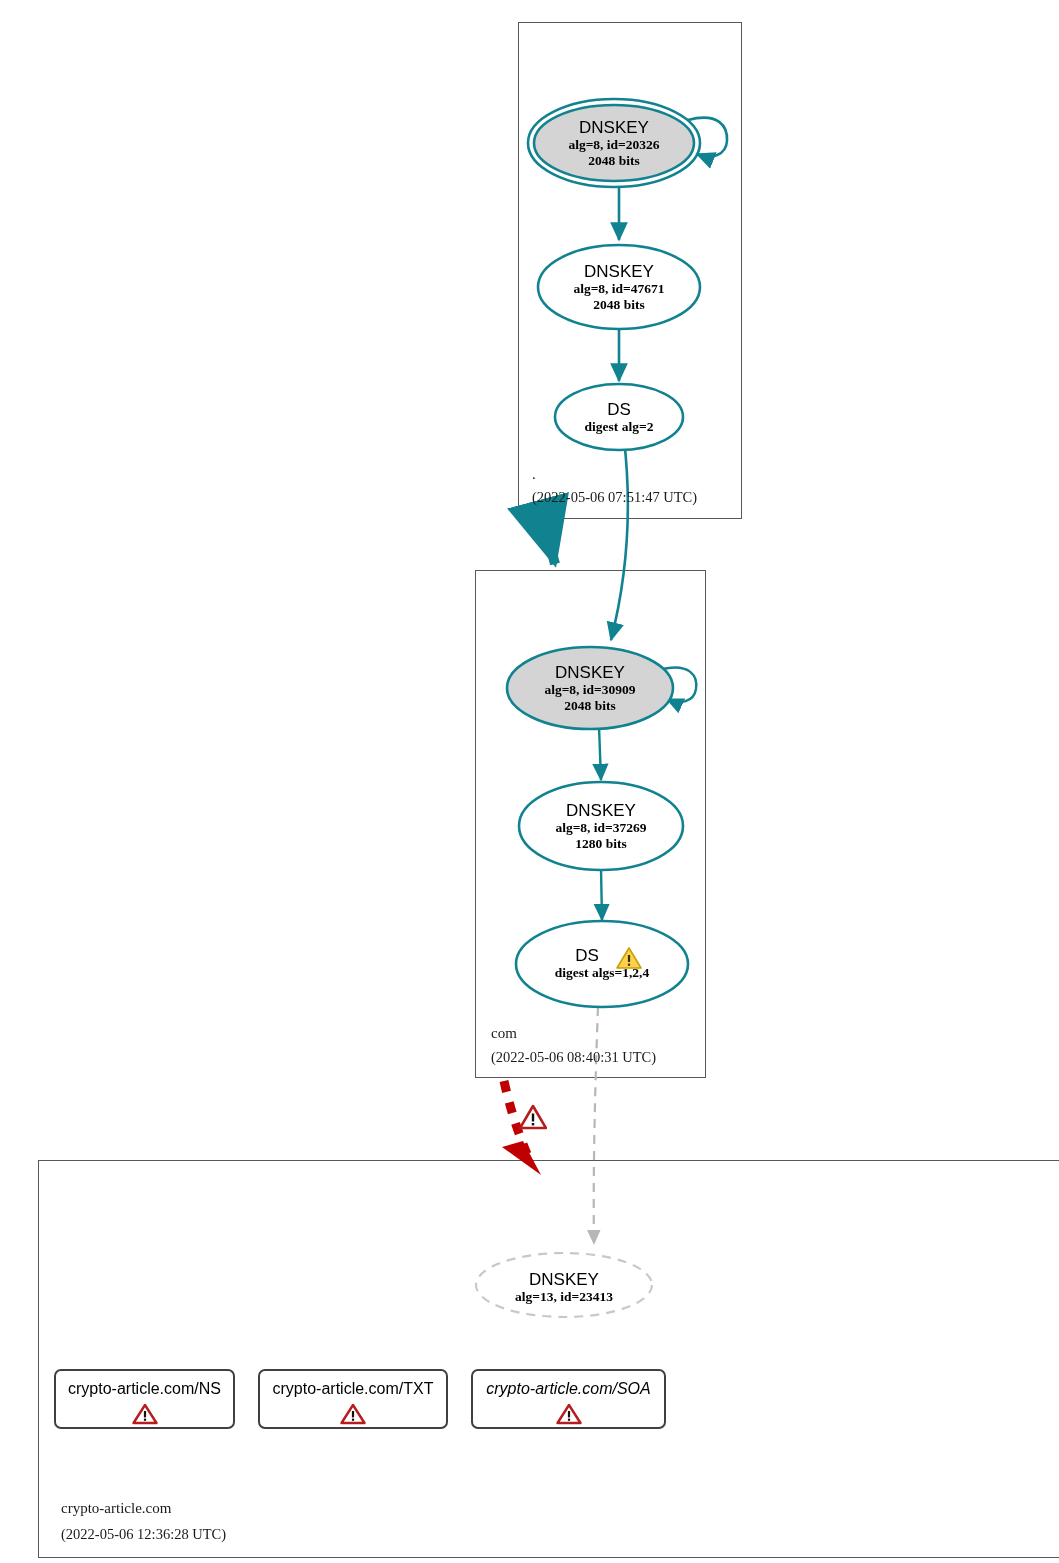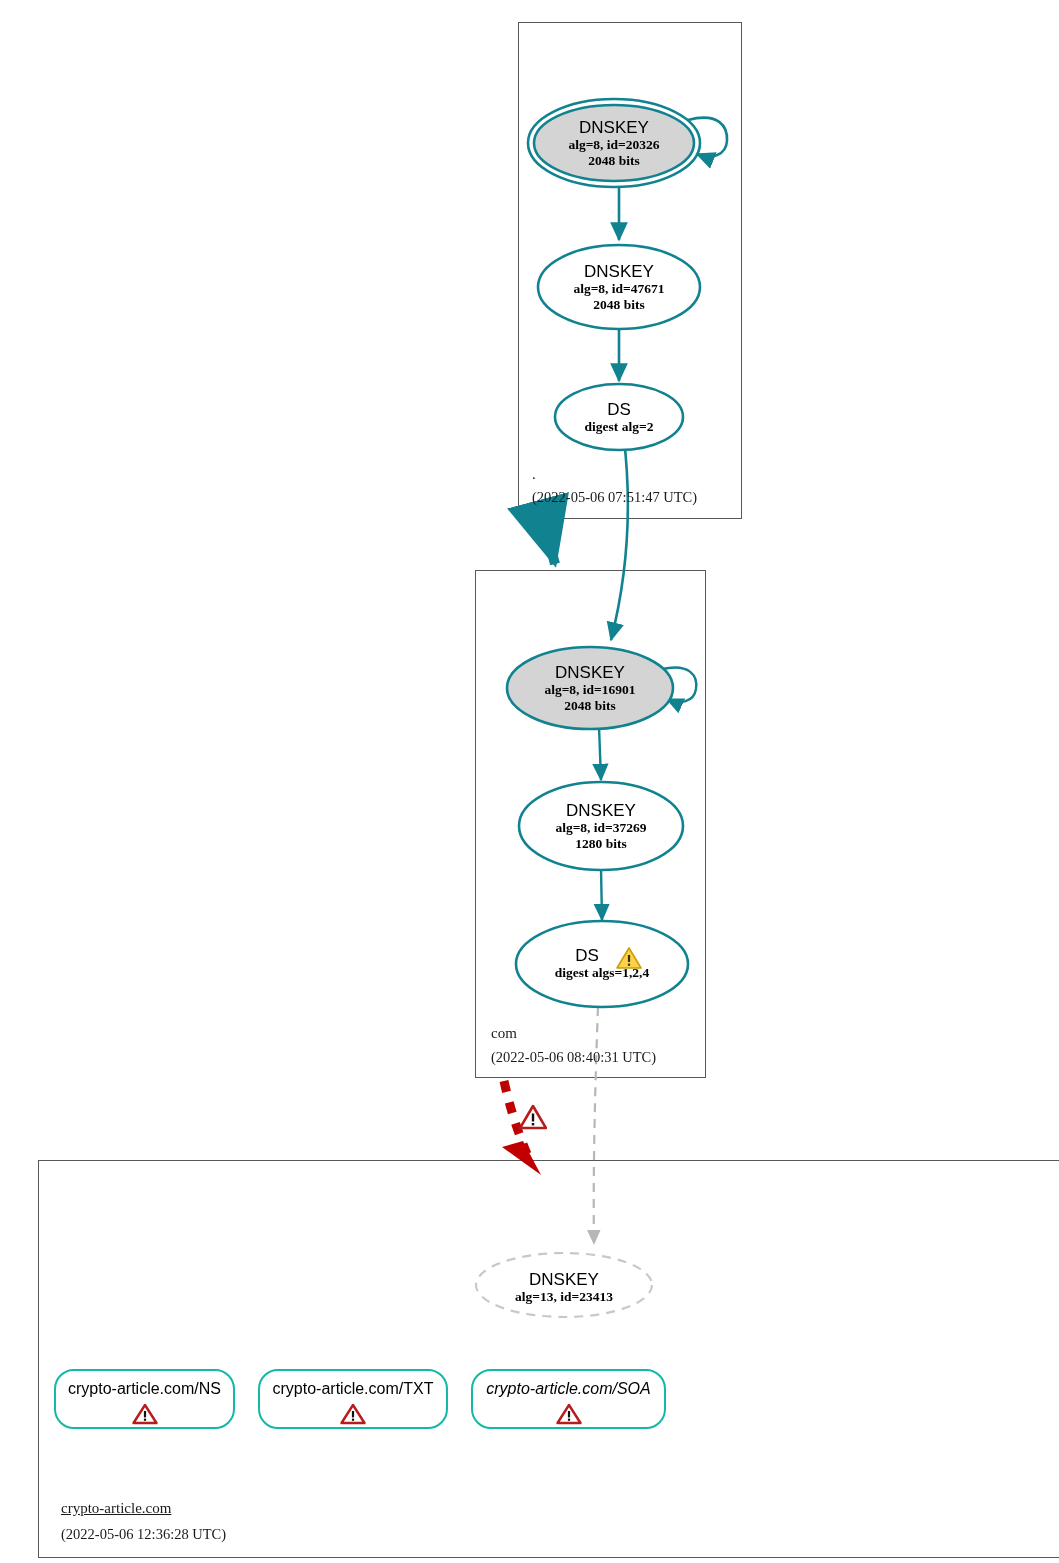--- a/index.html
+++ b/index.html
@@ -6,21 +6,21 @@
   body{width:1059px;height:1563px;position:relative;overflow:hidden;
        font-family:"Liberation Sans",sans-serif;}
   .stage{position:absolute;left:0;top:8px;width:1059px;height:1162px;margin-left:28px;}
   svg.layer{position:absolute;left:0;top:0;width:1059px;height:1563px;overflow:visible;}
   .zone-box{position:absolute;border:1px solid #585858;background:transparent;box-sizing:border-box;}
   .zone-label{position:absolute;font-family:"Liberation Serif",serif;font-size:15px;color:#1a1a1a;white-space:nowrap;}
   .zone-time{position:absolute;font-family:"Liberation Serif",serif;font-size:14.5px;color:#1a1a1a;white-space:nowrap;}
   .node-text{position:absolute;text-align:center;white-space:nowrap;pointer-events:none;}
   .nt-title{font-family:"Liberation Sans",sans-serif;font-size:17px;color:#000;line-height:19px;}
   .nt-sub{font-family:"Liberation Serif",serif;font-size:13.5px;color:#000;line-height:16px;font-weight:bold;}
-  .rrbox{position:absolute;box-sizing:border-box;border:2px solid #14b8a6;border-radius:20px;background:#fff;}
+  .rrbox{position:absolute;box-sizing:border-box;border:2px solid #404040;border-radius:7px;background:#fff;}
   .rrlabel{position:absolute;width:100%;text-align:center;font-family:"Liberation Sans",sans-serif;
            font-size:16px;color:#000;top:9px;white-space:nowrap;}
   .warn-wrap{position:absolute;}
 </style>
 </head>
 <body>
 
 <div class="stage">
 
   <div class="zone-box" style="left:490px;top:14px;width:224px;height:497px;"></div>
@@ -87,21 +87,21 @@
     <div class="nt-sub">2048 bits</div>
   </div>
 
   <div class="node-text" style="left:491px;top:392px;width:200px;">
     <div class="nt-title">DS</div>
     <div class="nt-sub">digest alg=2</div>
   </div>
 
   <div class="node-text" style="left:462px;top:655px;width:200px;">
     <div class="nt-title">DNSKEY</div>
-    <div class="nt-sub">alg=8, id=16901</div>
+    <div class="nt-sub">alg=8, id=30909</div>
     <div class="nt-sub">2048 bits</div>
   </div>
 
   <div class="node-text" style="left:473px;top:793px;width:200px;">
     <div class="nt-title">DNSKEY</div>
     <div class="nt-sub">alg=8, id=37269</div>
     <div class="nt-sub">1280 bits</div>
   </div>
 
   <div class="node-text" style="left:474px;top:938px;width:200px;">
@@ -163,16 +163,16 @@
   </div>
 
 
 
   <div class="zone-label" style="left:504px;top:458px;">.</div>
   <div class="zone-time" style="left:504px;top:481px;">(2022-05-06 07:51:47 UTC)</div>
 
   <div class="zone-label" style="left:463px;top:1017px;">com</div>
   <div class="zone-time" style="left:463px;top:1041px;">(2022-05-06 08:40:31 UTC)</div>
 
-  <div class="zone-label" style="left:33px;top:1492px;text-decoration:underline;">crypto-article.com</div>
+  <div class="zone-label" style="left:33px;top:1492px;">crypto-article.com</div>
   <div class="zone-time" style="left:33px;top:1518px;">(2022-05-06 12:36:28 UTC)</div>
 
 </div>
 
 </body></html>

